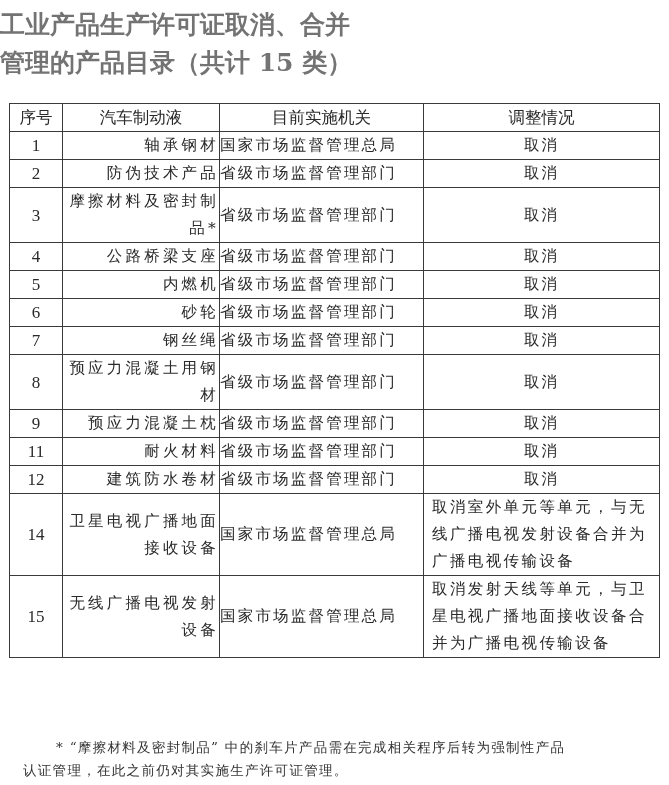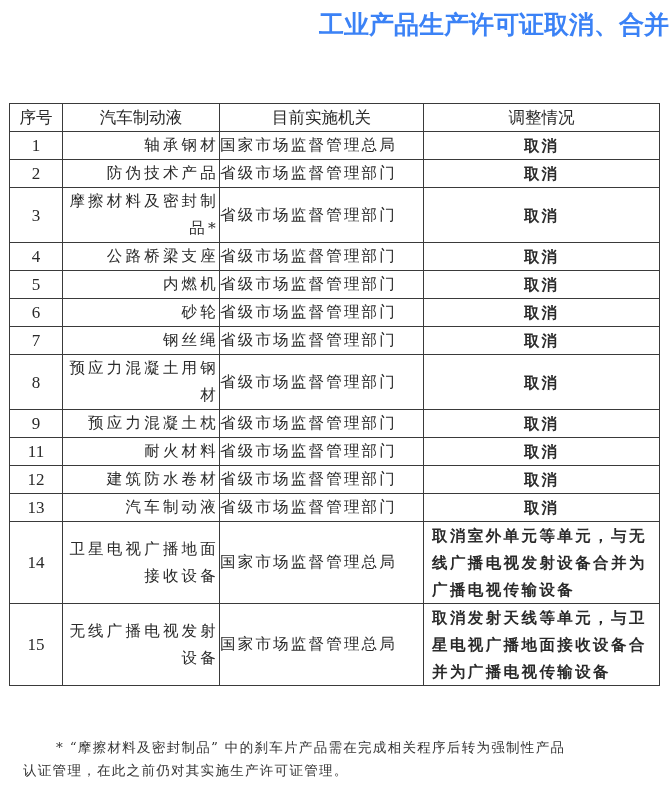--- a/index.html
+++ b/index.html
@@ -3,24 +3,24 @@
 <meta charset="utf-8">
 <style>
   html, body { margin: 0; padding: 0; background: #ffffff; }
   body {
     width: 669px; height: 785px; position: relative; overflow: hidden;
     font-family: "DejaVu Serif", "Liberation Serif", serif;
     color: #2a2a2a;
   }
   .title {
     position: absolute; left: 0; top: 6px; width: 669px;
-    text-align: right;
+    text-align: left;
     font-family: "DejaVu Serif", "Liberation Serif", serif;
     font-weight: bold; font-size: 25px; line-height: 38px;
-    color: #3b82f6; letter-spacing: 0px;
+    color: #737373; letter-spacing: 0px;
   }
   .title div { white-space: nowrap; }
   table.catalog {
     position: absolute; left: 9px; top: 103px;
     width: 650px;
     border-collapse: collapse;
     table-layout: fixed;
     font-size: 15.5px;
   }
   table.catalog th, table.catalog td {
@@ -45,21 +45,21 @@
   }
   td.name {
     text-align: right; padding-left: 8px; padding-right: 4px;
     letter-spacing: 3.2px;
     word-break: break-all;
   }
   td.agency {
     text-align: left; letter-spacing: 2.2px; white-space: nowrap;
   }
   td.status {
-    text-align: center; letter-spacing: 2px; font-weight: bold;
+    text-align: center; letter-spacing: 2px;
   }
   td.status.long {
     text-align: left; padding-left: 8px; padding-right: 4px;
     letter-spacing: 2.4px; line-height: 27px;
     word-break: break-all;
   }
   tr.r1 td { height: 26px; }
   tr.r2 td { height: 53px; }
   tr.r3 td { height: 80px; }
   .footnote {
@@ -68,20 +68,21 @@
     letter-spacing: 1.3px;
   }
   .footnote .line1 { padding-left: 33px; white-space: nowrap; }
   .footnote .line2 { white-space: nowrap; }
 </style>
 </head>
 <body>
 
 <div class="title">
   <div>工业产品生产许可证取消、合并</div>
+  <div>管理的产品目录（共计 15 类）</div>
 </div>
 
 <table class="catalog">
   <colgroup>
     <col class="c1">
       <col class="c2">
       <col class="c3">
       <col class="c4">
   </colgroup>
   <thead>
@@ -152,26 +153,20 @@
       <td class="name">耐火材料</td>
       <td class="agency">省级市场监督管理部门</td>
       <td class="status">取消</td>
     </tr>
     <tr class="r1">
       <td class="num">12</td>
       <td class="name">建筑防水卷材</td>
       <td class="agency">省级市场监督管理部门</td>
       <td class="status">取消</td>
     </tr>
-    <tr class="r1">
-      <td class="num">13</td>
-      <td class="name">汽车制动液</td>
-      <td class="agency">省级市场监督管理部门</td>
-      <td class="status">取消</td>
-    </tr>
     <tr class="r3">
       <td class="num">14</td>
       <td class="name">卫星电视广播地面接收设备</td>
       <td class="agency">国家市场监督管理总局</td>
       <td class="status long">取消室外单元等单元，与无线广播电视发射设备合并为广播电视传输设备</td>
     </tr>
     <tr class="r3">
       <td class="num">15</td>
       <td class="name">无线广播电视发射设备</td>
       <td class="agency">国家市场监督管理总局</td>

